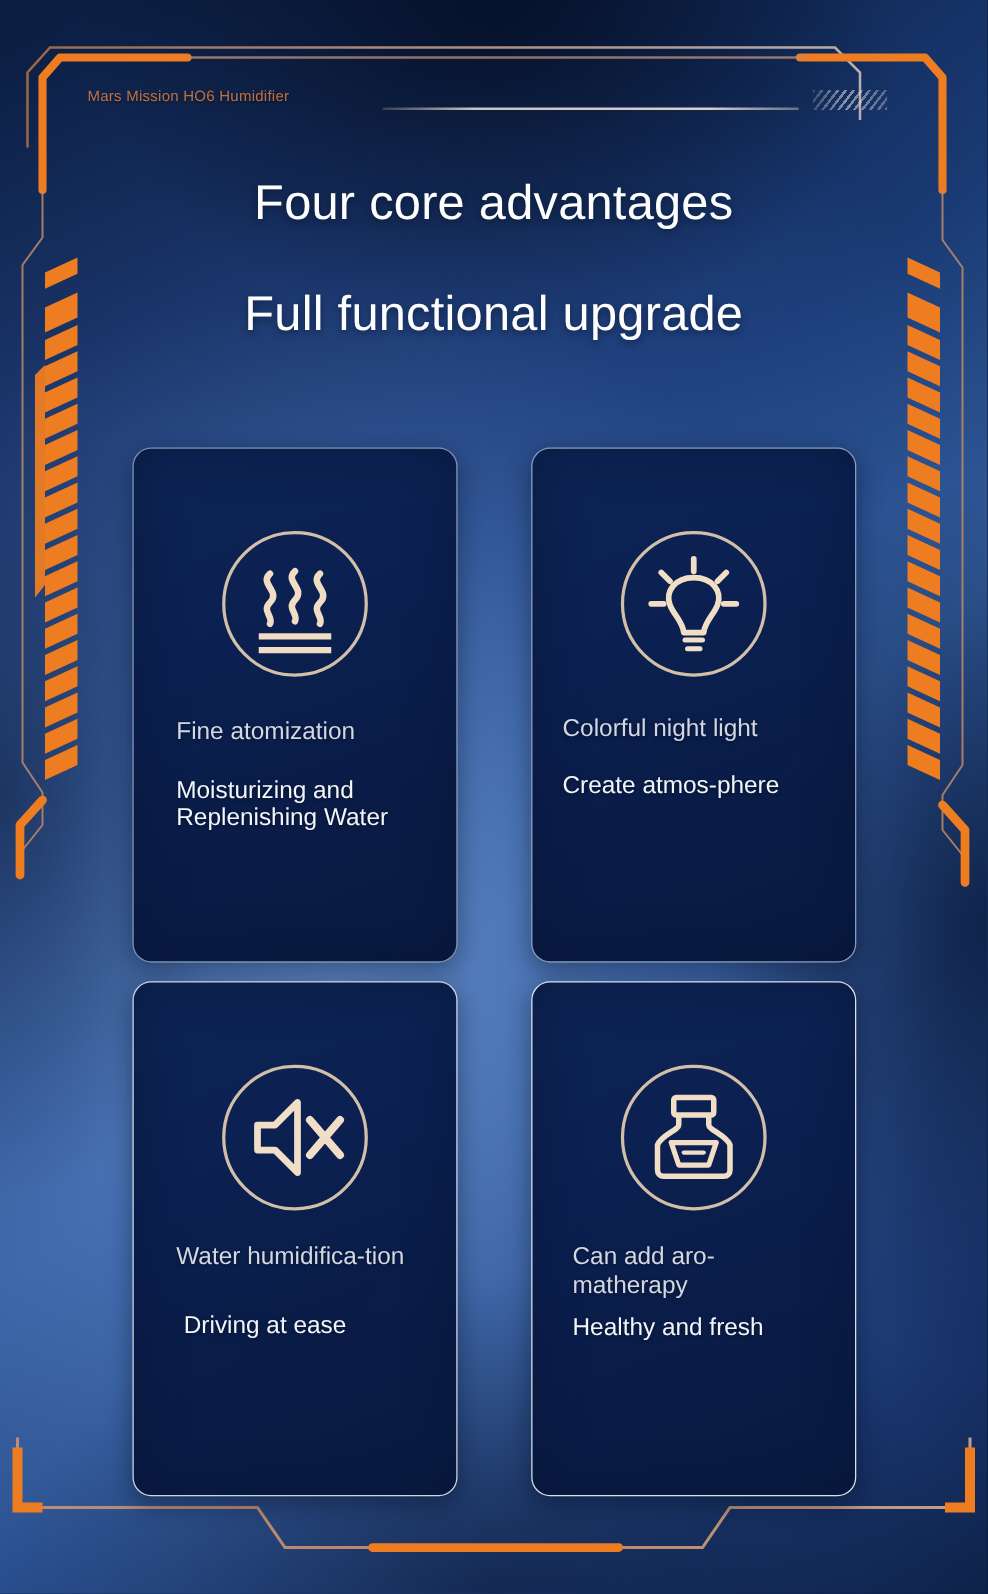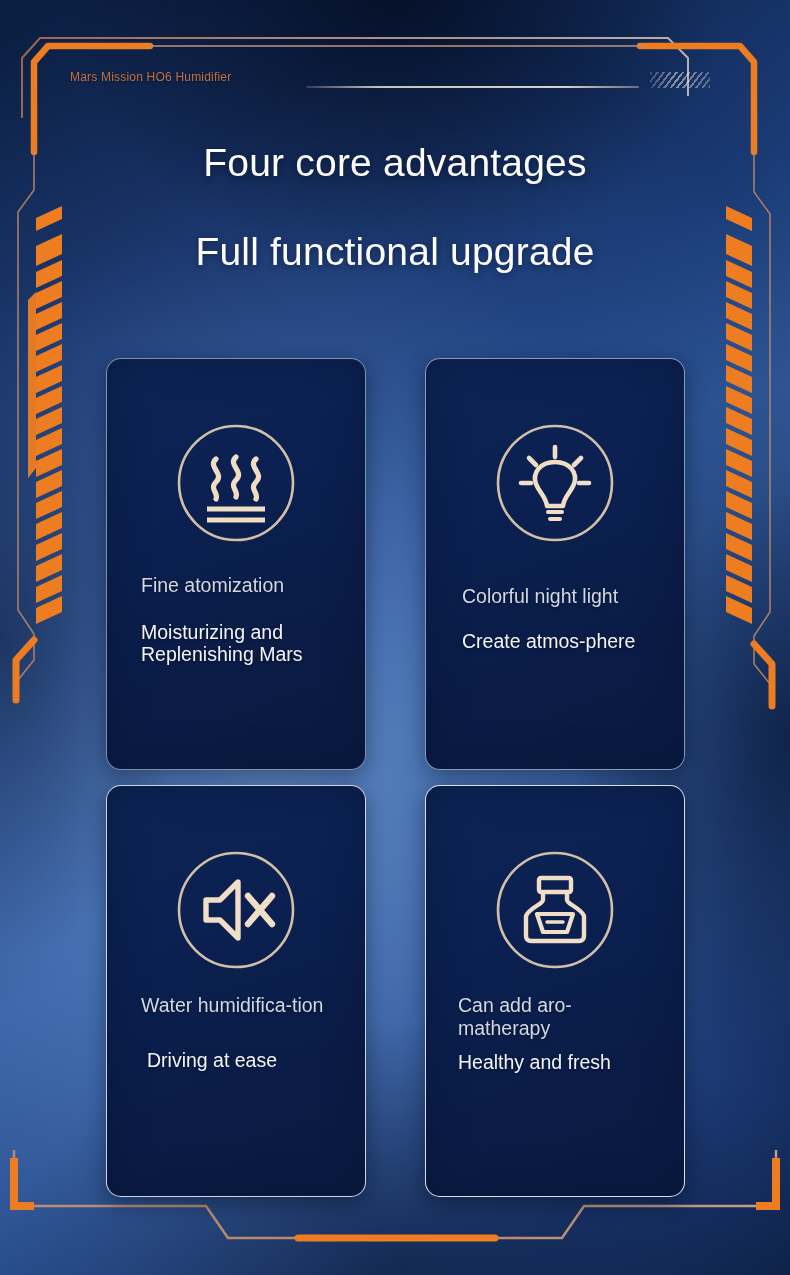--- a/index.html
+++ b/index.html
@@ -76,21 +76,21 @@
     font-size:19.5px;color:#d3d8e0;line-height:1.16;
     text-shadow:0 1px 3px rgba(3,10,28,.5);
   }
   .card-sub{
     margin-top:24px;
     font-size:19.5px;color:#f3f5f9;line-height:1.16;
     text-shadow:0 1px 3px rgba(3,10,28,.5);
   }
   
   .card.c1 .card-text{top:215px;padding-left:34px;}
-  .card.c2 .card-text{top:226px;padding-left:36px;}
+  .card.c2 .card-text{top:213px;padding-left:24px;}
   .card.c2 .card-sub{margin-top:22px;}
   .card.c3 .card-text{top:208px;padding-left:34px;}
   .card.c3 .card-sub{margin-top:32px;padding-left:6px;}
   .card.c4 .card-text{top:208px;padding-left:32px;}
   .card.c4 .card-sub{margin-top:12px;}
 </style>
 </head>
 <body>
 
 <div id="page">
@@ -199,21 +199,21 @@
         <path d="M 62 36 C 53 44, 71 50, 62 59 C 55 66, 65 70, 62 76"></path>
         <path d="M 82 38 C 73 46, 91 52, 82 61 C 75 68, 85 72, 82 78"></path>
       </g>
       <g stroke="#f0ddc3" stroke-width="5" stroke-linecap="butt">
         <line x1="33" y1="88" x2="91" y2="88"></line>
         <line x1="33" y1="99" x2="91" y2="99"></line>
       </g>
     </svg>
     <div class="card-text">
       <div class="card-title">Fine atomization</div>
-      <div class="card-sub">Moisturizing and Replenishing Mars</div>
+      <div class="card-sub">Moisturizing and Replenishing Water</div>
     </div>
   </div>
 
   <div class="card c2">
     <svg class="icon-ring" viewBox="0 0 124 124">
       <circle cx="62" cy="62" r="57" fill="none" stroke="#e4cdaf" stroke-width="2.6" opacity=".92"></circle>
       <g stroke="#f1dec6" stroke-width="4.6" stroke-linecap="round">
         <line x1="62" y1="26" x2="62" y2="36"></line>
         <line x1="36" y1="37" x2="43" y2="44"></line>
         <line x1="88" y1="37" x2="81" y2="44"></line>

